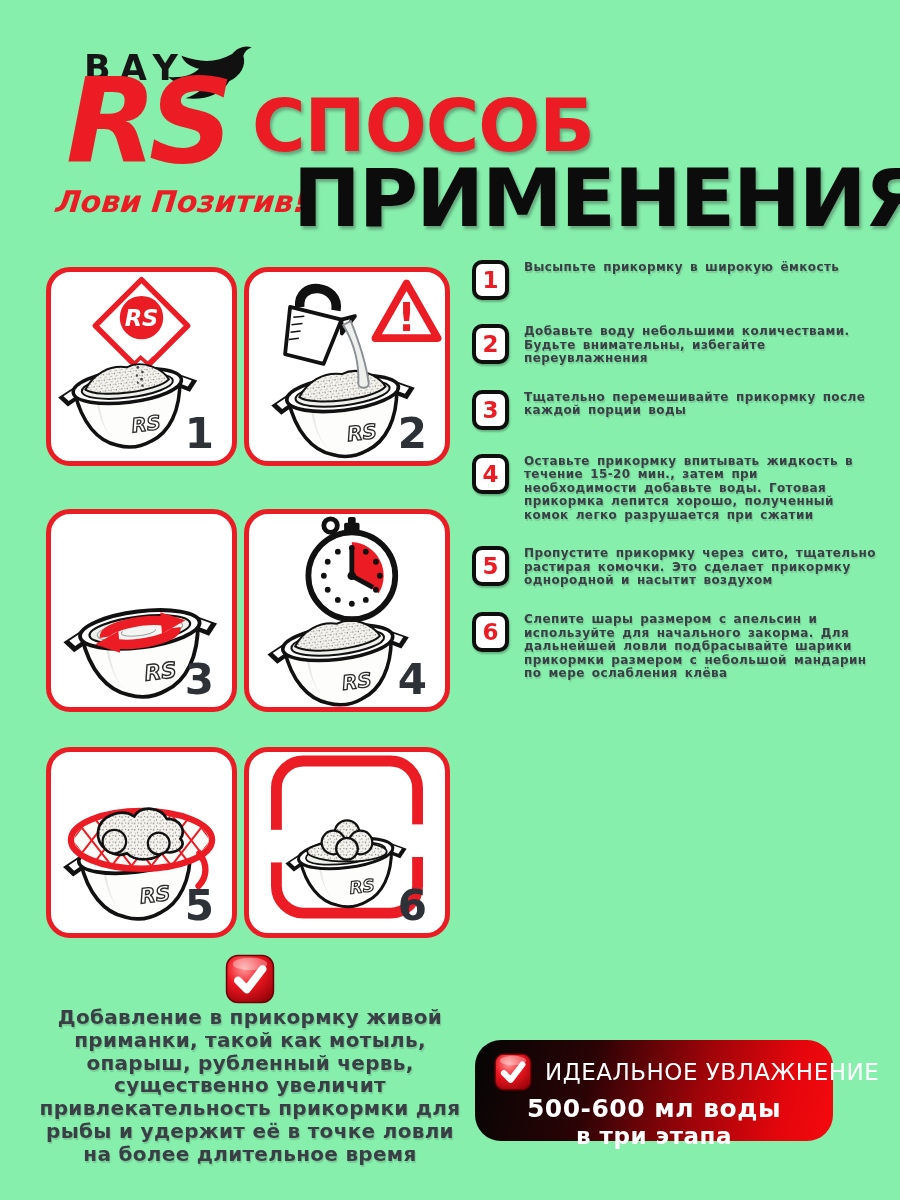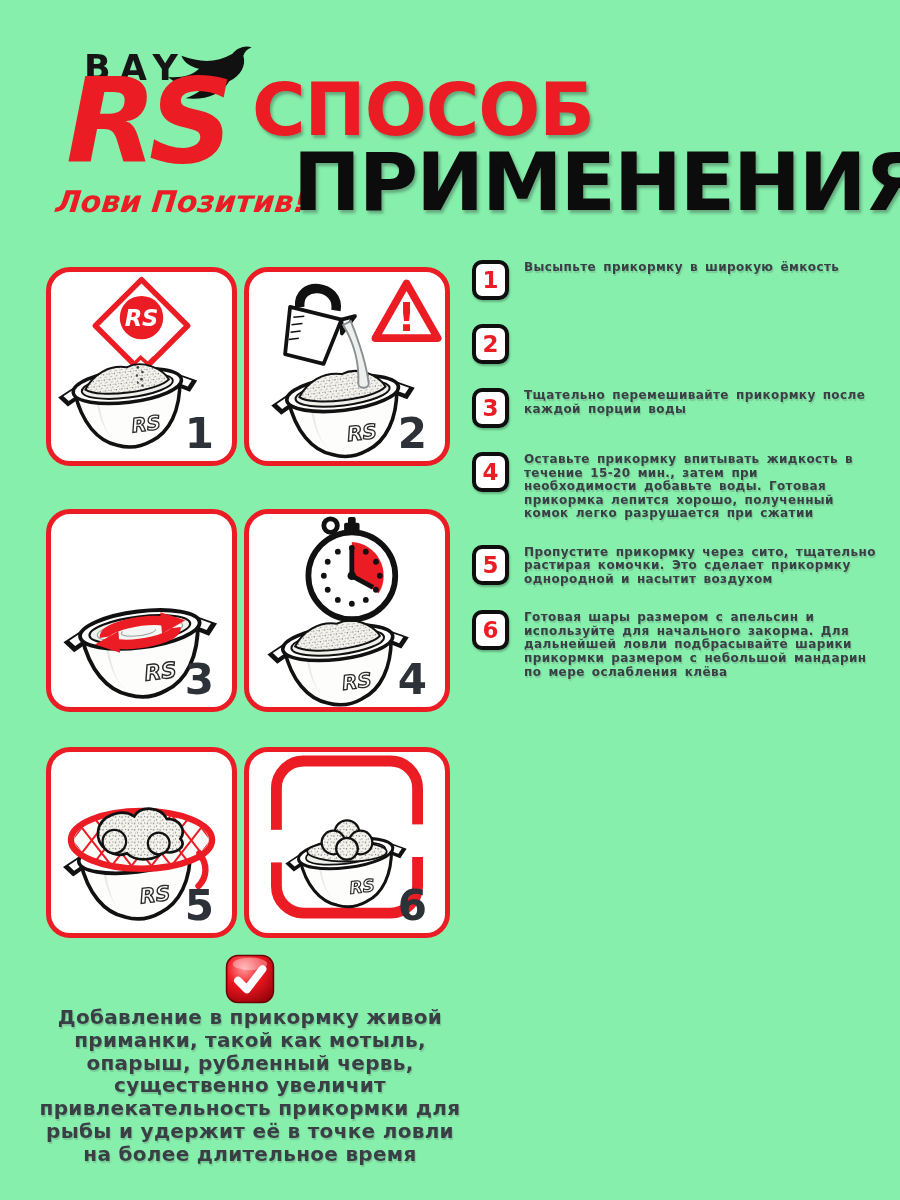--- a/index.html
+++ b/index.html
@@ -20,21 +20,21 @@
   }
   .bird{position:absolute;left:146px;top:36px;width:118px;height:68px;}
   .logo-mark{
     position:absolute;left:66px;top:62px;font-size:118px;line-height:1;
     font-weight:bold;font-style:italic;color:var(--red);letter-spacing:-8px;
   }
   .logo-slogan{
     position:absolute;left:56px;top:184px;font-size:30px;font-weight:bold;
     font-style:italic;color:var(--red);transform:skewX(-6deg);white-space:nowrap;
   }
-  .title{position:absolute;left:252px;top:76px;width:645px;}
+  .title{position:absolute;left:252px;top:92px;width:645px;}
   .title .t1{
     display:block;font-size:73px;line-height:0.93;font-weight:bold;color:var(--red);
     letter-spacing:-1px;text-shadow:2px 3px 3px rgba(40,40,40,.35);
   }
   .title .t2{
     display:block;font-size:81px;line-height:0.95;font-weight:bold;color:#0c0c0c;
     letter-spacing:-2px;text-shadow:2px 3px 3px rgba(40,40,40,.35);margin-left:41px;
   }
   
   .panel{
@@ -323,38 +323,49 @@
     <div class="num">6</div>
   </div>
 
   <div class="steps">
     <div class="step">
       <div class="step-num">1</div>
       <div class="step-text">Высыпьте прикормку в широкую ёмкость</div>
     </div>
     <div class="step">
       <div class="step-num">2</div>
+      <div class="step-text">Добавьте воду небольшими количествами. Будьте внимательны, избегайте переувлажнения</div>
     </div>
     <div class="step">
       <div class="step-num">3</div>
       <div class="step-text">Тщательно перемешивайте прикормку после каждой порции воды</div>
     </div>
     <div class="step">
       <div class="step-num">4</div>
       <div class="step-text">Оставьте прикормку впитывать жидкость в течение 15-20 мин., затем при необходимости добавьте воды. Готовая прикормка лепится хорошо, полученный комок легко разрушается при сжатии</div>
     </div>
     <div class="step">
       <div class="step-num">5</div>
       <div class="step-text">Пропустите прикормку через сито, тщательно растирая комочки. Это сделает прикормку однородной и насытит воздухом</div>
     </div>
     <div class="step">
       <div class="step-num">6</div>
-      <div class="step-text">Готовая шары размером с апельсин и используйте для начального закорма. Для дальнейшей ловли подбрасывайте шарики прикормки размером с небольшой мандарин по мере ослабления клёва</div>
+      <div class="step-text">Слепите шары размером с апельсин и используйте для начального закорма. Для дальнейшей ловли подбрасывайте шарики прикормки размером с небольшой мандарин по мере ослабления клёва</div>
     </div>
   </div>
 
   <svg class="note-icon">
       <use href="#checkbadge"></use>
     </svg>
   <div class="note-text">Добавление в прикормку живой приманки, такой как мотыль, опарыш, рубленный червь, существенно увеличит привлекательность прикормки для рыбы и удержит её в точке ловли на более длительное время</div>
 
+  <div class="hydration">
+    <div class="hyd-head">
+      <svg class="hyd-icon">
+          <use href="#checkbadge"></use>
+        </svg>
+      <div class="hyd-title">ИДЕАЛЬНОЕ УВЛАЖНЕНИЕ</div>
+    </div>
+    <div class="hyd-line1">500-600 мл воды</div>
+    <div class="hyd-line2">в три этапа</div>
+  </div>
 
 </div>
 
 </body></html>

